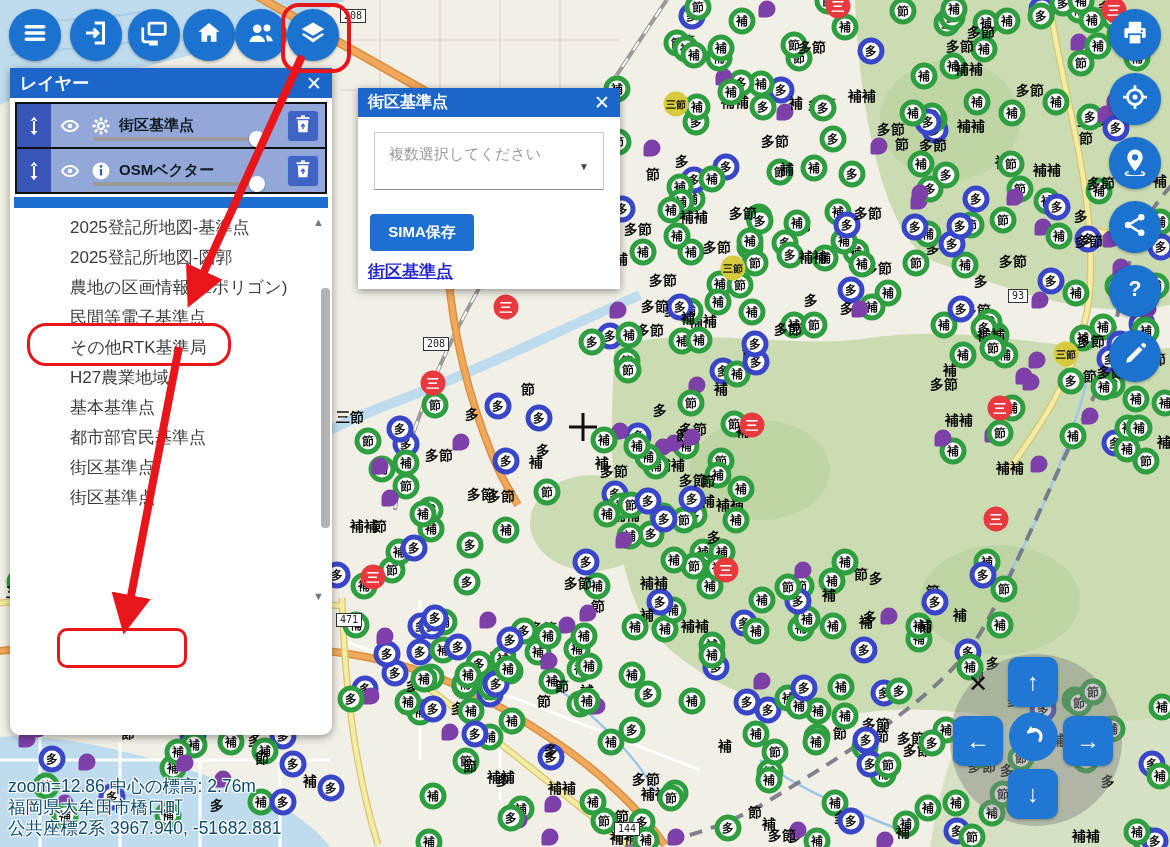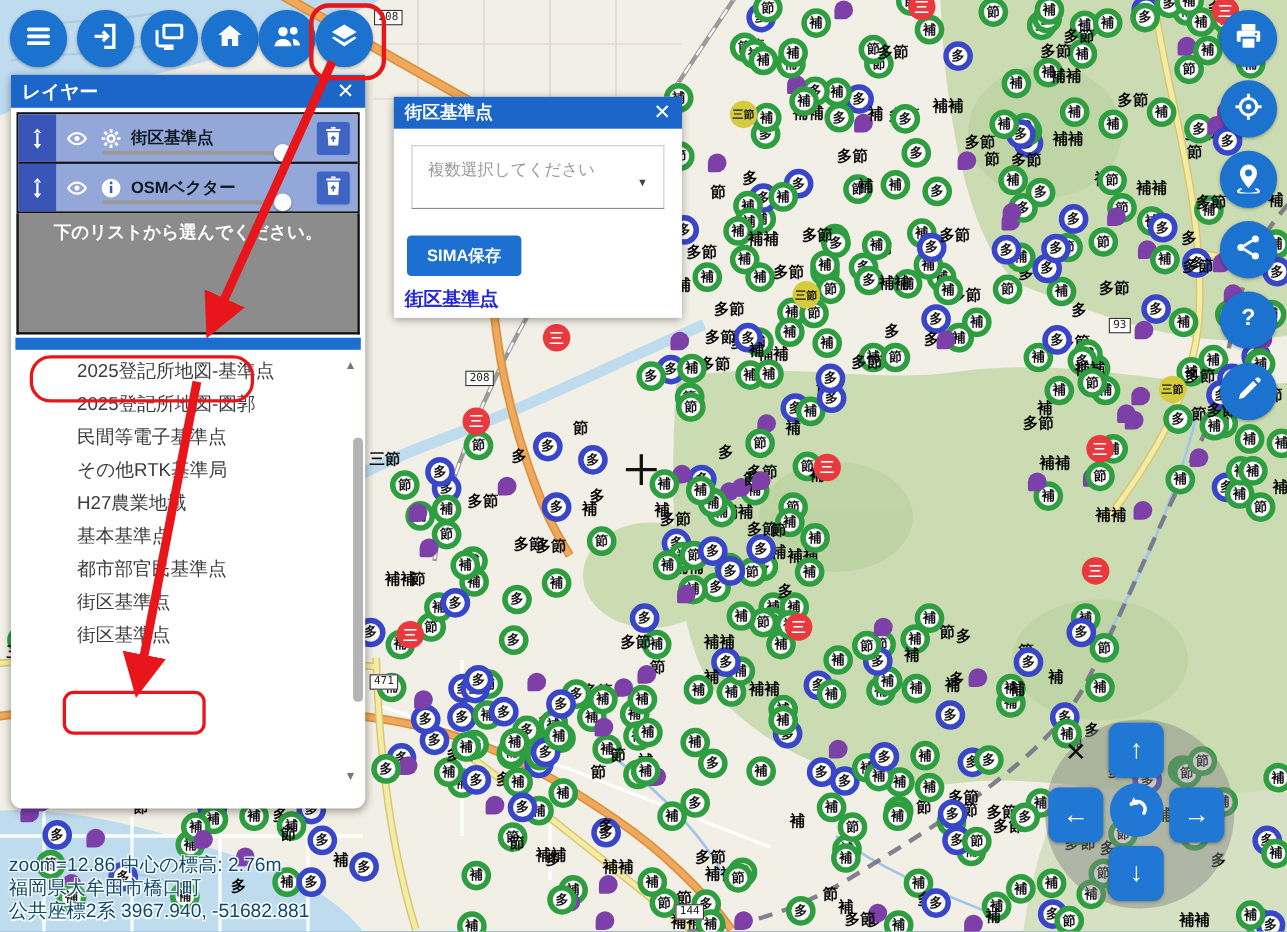--- a/index.html
+++ b/index.html
@@ -823,26 +823,26 @@
           <div class="trash-btn">
             <span><svg viewBox="0 0 24 24">
                 <rect x="9.8" y="2.6" width="4.4" height="1.8" fill="#fff"></rect>
                 <rect x="5" y="4.6" width="14" height="2" fill="#fff"></rect>
                 <path d="M6.2 8h11.6l-.9 13H7.1z" fill="#fff"></path>
                 <path d="M12 17.5v-5M9.8 14.6 12 12.3l2.2 2.3" stroke="#4064c4" stroke-width="1.6" fill="none"></path>
               </svg></span>
           </div>
         </div>
       </div>
-    <div id="instruction">下のリストから選んでください。</div>
     <div id="bluebar"></div>
     <div id="tree-wrap">
       <div id="tree-list">
           <div class="titem lvl1"><span>2025登記所地図-基準点</span></div>
           <div class="titem lvl1"><span>2025登記所地図-図郭</span></div>
+          <div class="titem lvl1"><span>農地の区画情報(筆ポリゴン)</span></div>
           <div class="titem lvl1"><span>民間等電子基準点</span></div>
           <div class="titem lvl1"><span>その他RTK基準局</span></div>
           <div class="titem lvl1"><span>H27農業地域</span></div>
           <div class="titem lvl1"><span>基本基準点</span></div>
           <div class="titem lvl1"><span>都市部官民基準点</span></div>
           <div class="titem lvl1"><span>街区基準点</span></div>
           <div class="titem lvl1"><span>街区基準点</span></div>
         </div>
       <span class="scroll-up">▲</span>
       <span class="scroll-down">▼</span>

